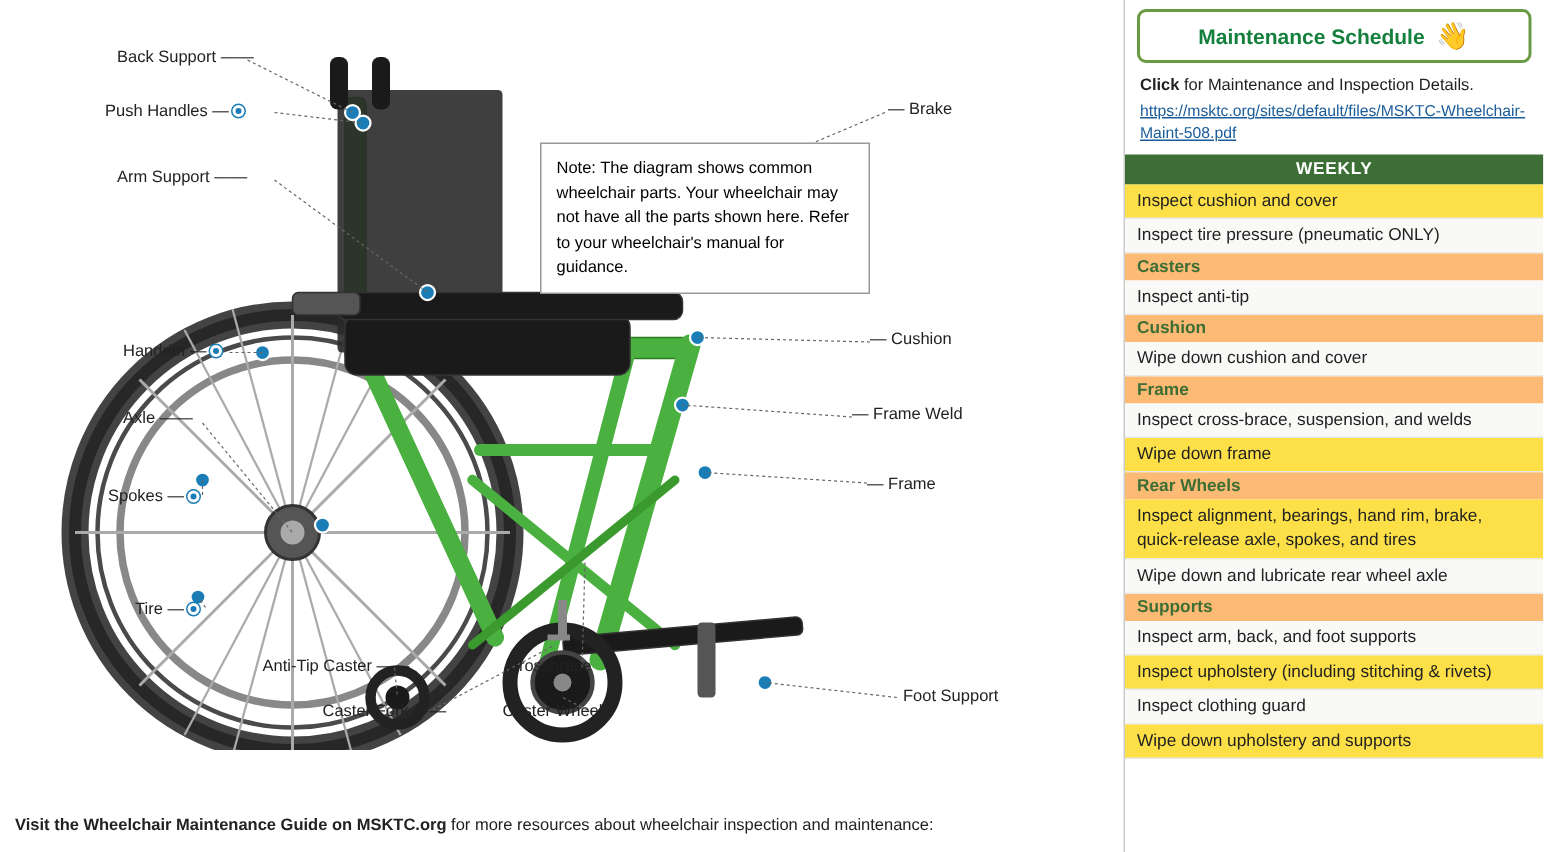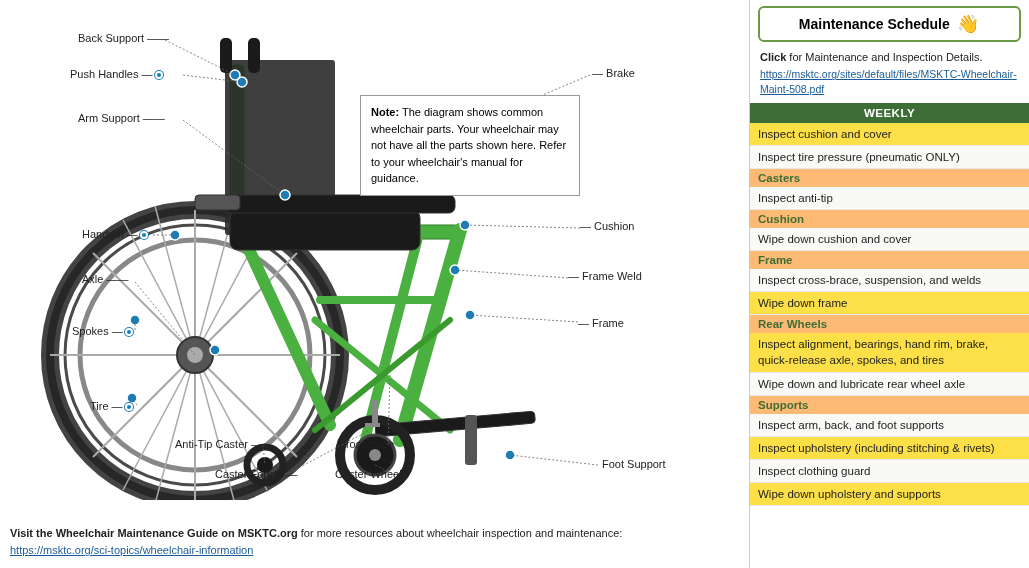--- a/index.html
+++ b/index.html
@@ -45,21 +45,21 @@
       position: absolute;
       top: 85px;
       left: 340px;
       width: 220px;
       border: 1px solid #999;
       background: #fff;
       padding: 8px 10px;
       font-size: 11px;
       line-height: 1.5;
     }
-    .note-box strong { font-weight: bold; }
+    .note-box strong { font-weight: normal; }
 
     
     .bottom-text {
       position: absolute;
       bottom: 8px;
       left: 10px;
       font-size: 11px;
       line-height: 1.6;
       color: #222;
     }
@@ -83,21 +83,21 @@
       background: #fff;
       border: 2px solid #6a9a44;
       border-radius: 6px;
       margin: 6px 8px 4px;
       padding: 5px 10px;
       display: flex;
       align-items: center;
       justify-content: center;
       font-size: 14px;
       font-weight: bold;
-      color: #000000;
+      color: #15803d;
     }
 
     .panel-header .hand-icon {
       margin-left: 8px;
       font-size: 18px;
     }
 
     .panel-click-text {
       font-size: 11px;
       padding: 4px 10px 2px;
@@ -298,21 +298,20 @@
     
     <div class="note-box">
       <span><strong>Note:</strong></span>
       <span> The diagram shows common wheelchair parts. Your wheelchair may not have all the parts shown here. Refer to your wheelchair's manual for guidance.</span>
     </div>
   </div>
 
   <div class="bottom-text">
     <strong>Visit the Wheelchair Maintenance Guide on MSKTC.org</strong>
     <span> for more resources about wheelchair inspection and maintenance: </span><br>
-    <a href="#">https://msktc.org/sci-topics/wheelchair-information</a>
   </div>
 </div>
 
 <div class="maintenance-panel">
   <div class="panel-header">
     <span>Maintenance Schedule</span>
     <span class="hand-icon">👋</span>
   </div>
 
   <div class="panel-click-text">

